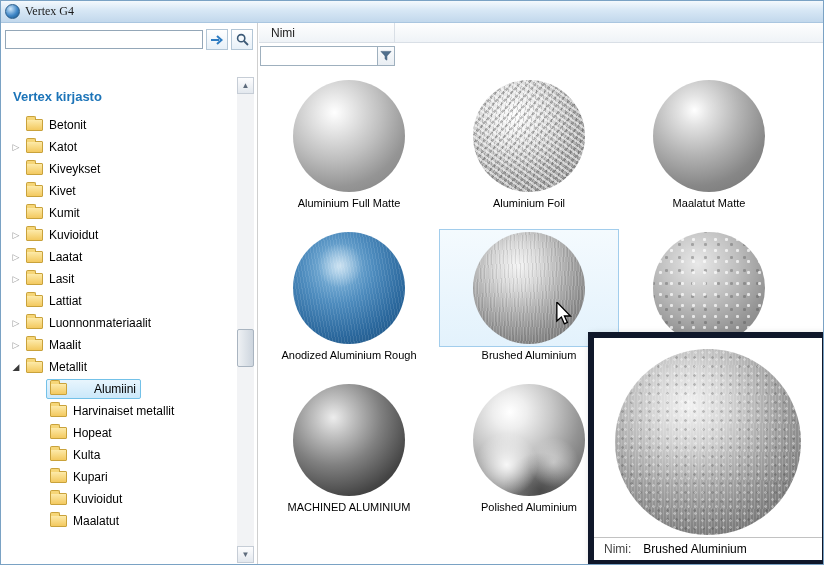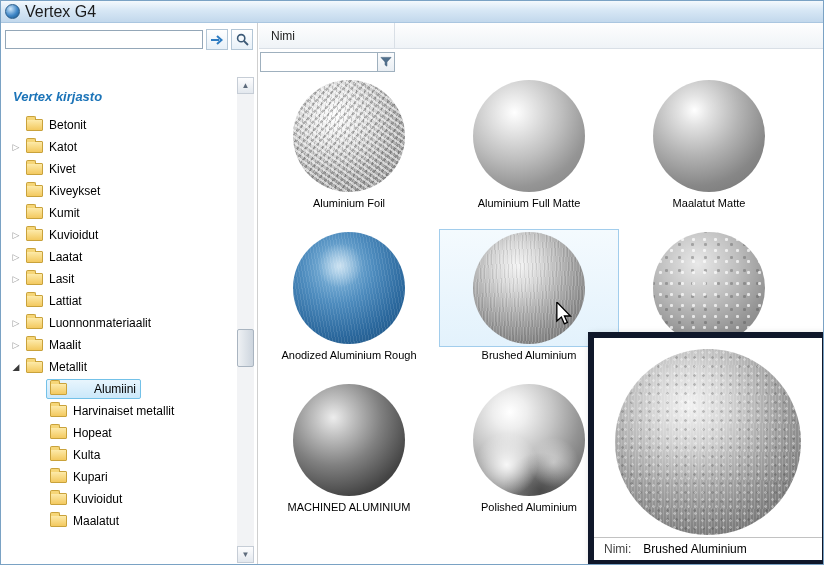--- a/index.html
+++ b/index.html
@@ -5,32 +5,32 @@
   * { margin:0; padding:0; box-sizing:border-box; font-family:"Liberation Sans", sans-serif; }
   html,body{ width:824px; height:565px; overflow:hidden; }
   body{ position:relative; background:#fff; border:1px solid #7aa2c4; }
 
   
   .titlebar{ height:22px; background:linear-gradient(#f4f9fd,#d7e7f5 45%,#c2d8ec);
     border-bottom:1px solid #aac6e0; display:flex; align-items:center; gap:5px; padding-left:4px; }
   .app-icon{ width:15px; height:15px; border-radius:50%;
     background:radial-gradient(circle at 35% 30%, #cfe7fa 0%, #3f86c6 55%, #15507f 100%);
     border:1px solid #2c5f8d; }
-  .title-text{ font-size:16px; color:#1b1b1b; }
+  .title-text{ font-size:12px; color:#1b1b1b;font-family:Liberation Serif, serif; }
 
   
   .left-panel{ position:absolute; top:22px; left:0; width:257px; bottom:0; background:#fff;
     border-right:1px solid #cfcfcf; }
   .search-row{ display:flex; align-items:center; gap:3px; padding:6px 4px 5px 4px; }
   .search-input{ width:198px; height:19px; border:1px solid #94a7b8; font-size:12px; padding:0 3px; }
   .tool-btn{ width:22px; height:21px; border:1px solid #b3c6d6;
     background:linear-gradient(#ffffff,#e7f0f8); display:flex; align-items:center; justify-content:center; cursor:pointer; }
 
   .tree{ position:absolute; top:50px; left:0; right:22px; bottom:0; overflow:hidden; padding-top:16px; }
-  .tree-title{ color:#1c74b8; font-weight:bold; font-size:13px; padding:0 0 10px 12px;font-style:italic; }
+  .tree-title{ color:#1c74b8; font-weight:bold; font-size:13px; padding:0 0 10px 12px; }
   .tree-item{ display:flex; align-items:center; height:22px; font-size:12px; white-space:nowrap; }
   .tree-item.lvl1{ padding-left:24px; }
   .expander{ display:inline-block; width:12px; margin-left:9px; font-size:9px; color:#9a9a9a; text-align:center; }
   .expander.open{ color:#3a3a3a; }
   .row-inner{ display:flex; align-items:center; gap:6px; padding:2px 4px 2px 3px; border:1px solid transparent; }
   .row-inner.selected{ background:linear-gradient(#e8f5fd,#cbe8fa); border:1px solid #73c1e8; border-radius:2px;gap:27px; }
   .folder{ position:relative; width:17px; height:12px; flex:0 0 17px;
     background:linear-gradient(#fdeaa9,#f3c95f); border:1px solid #c9a23b; border-radius:1px; }
   .folder::before{ content:""; position:absolute; top:-4px; left:-1px; width:8px; height:3px;
     background:#f6d678; border:1px solid #c9a23b; border-bottom:none; border-radius:2px 2px 0 0; }
@@ -40,21 +40,21 @@
   .vscroll{ position:absolute; top:54px; right:3px; width:17px; bottom:1px; background:#f2f3f5; }
   .vs-btn{ position:absolute; left:0; width:17px; height:17px; border:1px solid #c6cdd6;
     background:linear-gradient(#fdfdfe,#e3e8ee); color:#5d6b7c; font-size:8px;
     display:flex; align-items:center; justify-content:center; cursor:pointer; }
   .vs-up{ top:0; } .vs-down{ bottom:0; }
   .vs-thumb{ position:absolute; left:0; width:17px; top:252px; height:38px;
     background:linear-gradient(90deg,#eef1f4,#cdd5de); border:1px solid #a9b4c0; border-radius:2px; cursor:pointer; }
 
   
   .main{ position:absolute; top:22px; left:258px; right:0; bottom:0; background:#fff; }
-  .col-header{ height:26px; display:flex; background:linear-gradient(#fefefe,#eff3f7);
+  .col-header{ height:20px; display:flex; background:linear-gradient(#fefefe,#eff3f7);
     border-bottom:1px solid #d9dfe6; }
   .col-cell{ width:136px; border-right:1px solid #d9dfe6; font-size:12px; color:#222;
     display:flex; align-items:center; padding-left:12px; }
   .col-rest{ flex:1; }
   .filter-row{ height:26px; display:flex; align-items:center; padding-left:1px; }
   .filter-input{ width:117px; height:20px; border:1px solid #9fb0be; border-right:none; font-size:12px; padding:0 3px; }
   .filter-btn{ width:18px; height:20px; border:1px solid #9fb0be;
     background:linear-gradient(#fbfcfd,#e9eef3); display:flex; align-items:center; justify-content:center; cursor:pointer; }
 
   .grid{ position:absolute; top:52px; left:0; right:0; bottom:0;
@@ -148,28 +148,28 @@
           <span class="expander">▷</span>
           <span class="row-inner">
             <span class="folder"></span>
             <span class="tree-label">Katot</span>
           </span>
         </div>
         <div class="tree-item">
           <span class="expander"></span>
           <span class="row-inner">
             <span class="folder"></span>
+            <span class="tree-label">Kiveykset</span>
+          </span>
+        </div>
+        <div class="tree-item">
+          <span class="expander"></span>
+          <span class="row-inner">
+            <span class="folder"></span>
             <span class="tree-label">Kivet</span>
-          </span>
-        </div>
-        <div class="tree-item">
-          <span class="expander"></span>
-          <span class="row-inner">
-            <span class="folder"></span>
-            <span class="tree-label">Kiveykset</span>
           </span>
         </div>
         <div class="tree-item">
           <span class="expander"></span>
           <span class="row-inner">
             <span class="folder"></span>
             <span class="tree-label">Kumit</span>
           </span>
         </div>
         <div class="tree-item">
@@ -289,29 +289,29 @@
     <input class="filter-input" type="text" value="" style="">
     <span class="filter-btn">
       <svg width="12" height="12" viewBox="0 0 13 12">
         <path d="M1 1 H12 L7.5 6 V10.5 L5.5 9.2 V6 Z" fill="#51708d" stroke="#3c5a77" stroke-width="0.6"></path>
       </svg>
     </span>
   </div>
   <div class="grid" id="material-grid">
       <div class="card">
         <div class="sphere-box">
+          <div class="sphere s-fullmatte"></div>
+        </div>
+        <div class="card-label">Aluminium Full Matte</div>
+      </div>
+      <div class="card">
+        <div class="sphere-box">
           <div class="sphere s-foil"></div>
         </div>
         <div class="card-label">Aluminium Foil</div>
-      </div>
-      <div class="card">
-        <div class="sphere-box">
-          <div class="sphere s-fullmatte"></div>
-        </div>
-        <div class="card-label">Aluminium Full Matte</div>
       </div>
       <div class="card">
         <div class="sphere-box">
           <div class="sphere s-matte"></div>
         </div>
         <div class="card-label">Maalatut Matte</div>
       </div>
       <div class="card">
         <div class="sphere-box">
           <div class="sphere s-anodized"></div>

